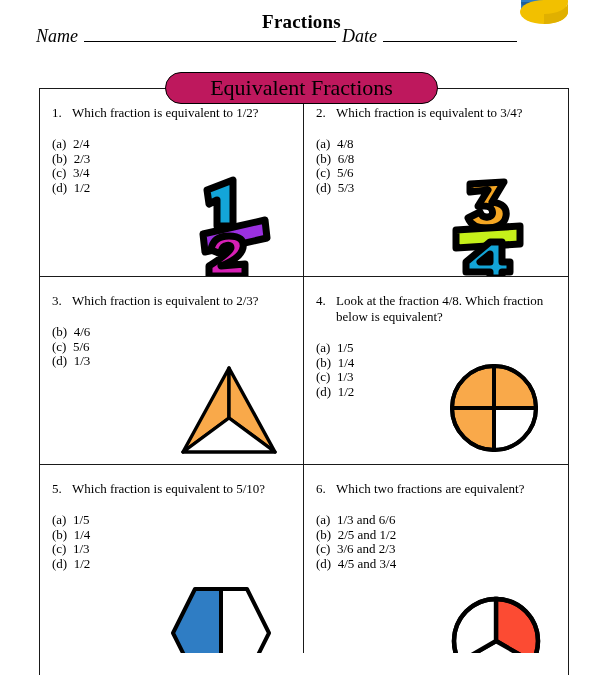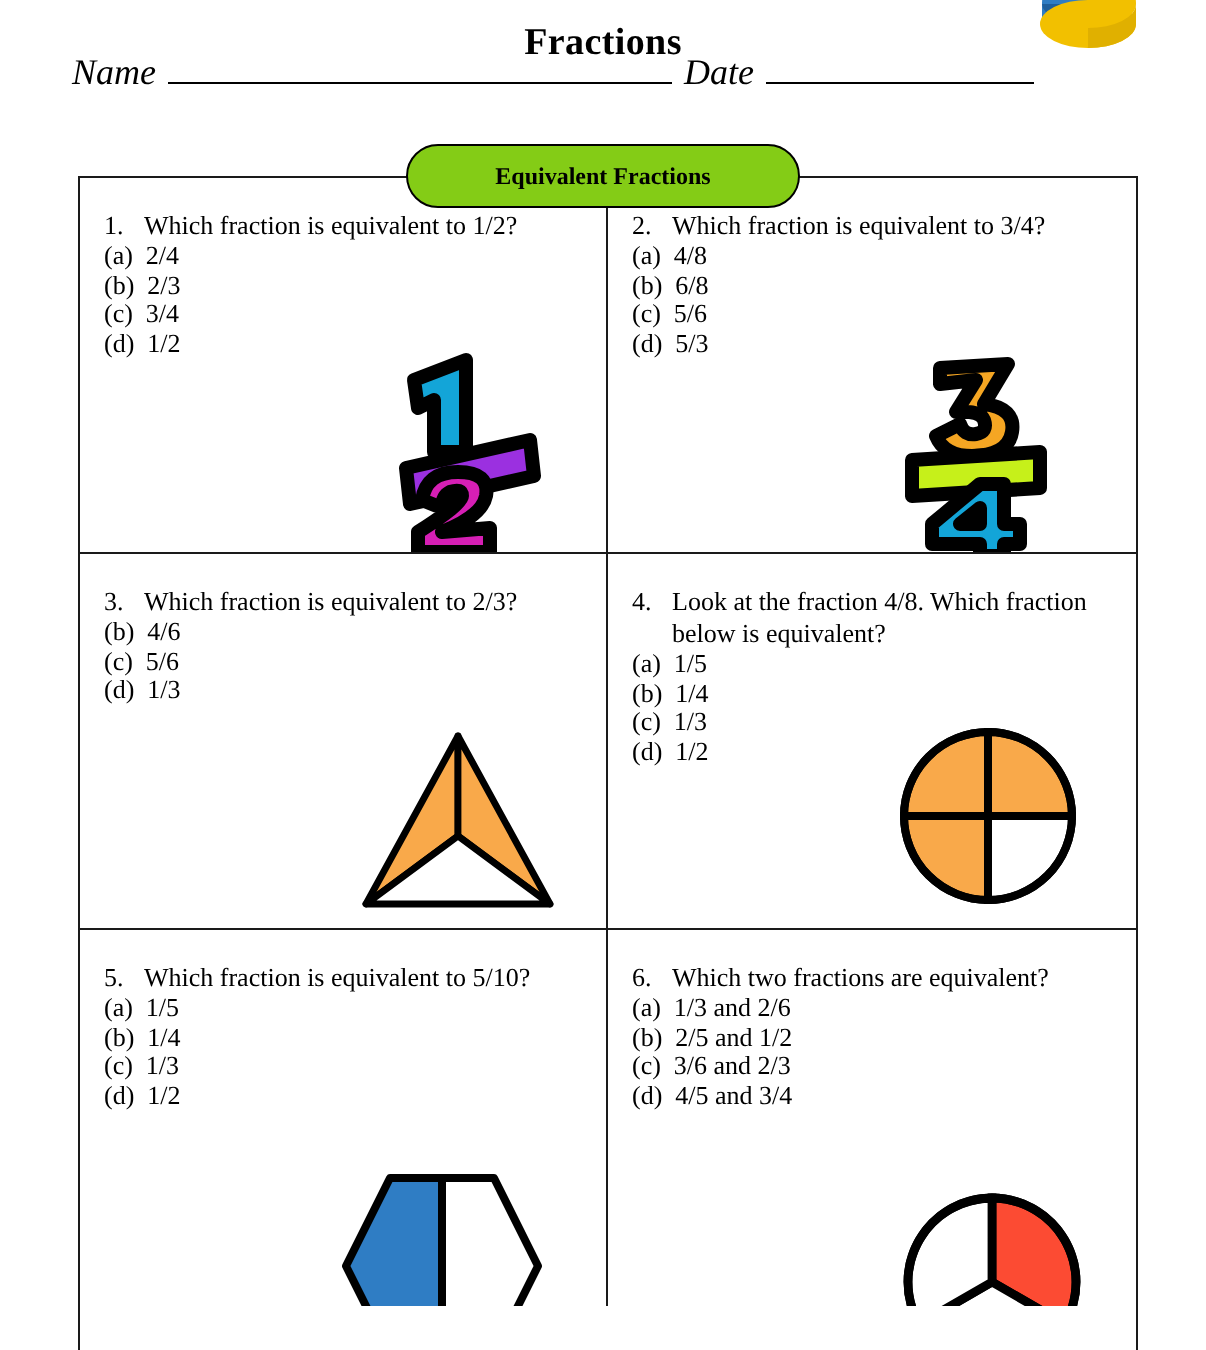--- a/index.html
+++ b/index.html
@@ -69,28 +69,28 @@
     position: absolute;
     top: 72px;
     left: 0;
     width: 603px;
     height: 34px;
     z-index: 5;
     display: flex;
     justify-content: center;
   }
   .banner-pill {
-    background: #84cc16;
+    background: #be185d;
     border: 1.8px solid #000;
     border-radius: 18px;
     height: 32px;
     line-height: 30px;
     padding: 0 44px;
-    font-size: 12px;
-    font-weight: bold;
+    font-size: 22px;
+    font-weight: normal;
     text-align: center;
     box-sizing: border-box;
   }
 
   
   .grid {
     position: absolute;
     left: 39px;
     top: 88px;
     width: 530px;
@@ -120,20 +120,21 @@
     display: flex;
     font-size: 13px;
     line-height: 16px;
   }
   .q-num {
     width: 20px;
     flex: 0 0 20px;
   }
   .q-text { flex: 1; }
   .choices {
+    margin-top: 16px;
     font-size: 13px;
     line-height: 14.6px;
   }
   .choice { white-space: pre; }
 
   .figure {
     position: absolute;
   }
 
   
@@ -279,21 +280,21 @@
         </g>
       </svg>
     </div>
 
     <div class="cell">
       <div class="q-line">
         <span class="q-num">6.</span>
         <span class="q-text">Which two fractions are equivalent?</span>
       </div>
       <div class="choices">
-        <div class="choice">(a)  1/3 and 2/6</div>
+        <div class="choice">(a)  1/3 and 6/6</div>
         <div class="choice">(b)  2/5 and 1/2</div>
         <div class="choice">(c)  3/6 and 2/3</div>
         <div class="choice">(d)  4/5 and 3/4</div>
       </div>
       <svg class="figure fig-q6" width="92" height="92" viewBox="0 0 92 92">
         <g stroke="#000" stroke-width="4.4">
           <path d="M46 46 L46 4 A42 42 0 0 1 82.4 67 Z" fill="#fc4b33"></path>
           <path d="M46 46 L82.4 67 A42 42 0 0 1 9.6 67 Z" fill="#ffffff"></path>
           <path d="M46 46 L9.6 67 A42 42 0 0 1 46 4 Z" fill="#ffffff"></path>
           <circle cx="46" cy="46" r="42" fill="none"></circle>

